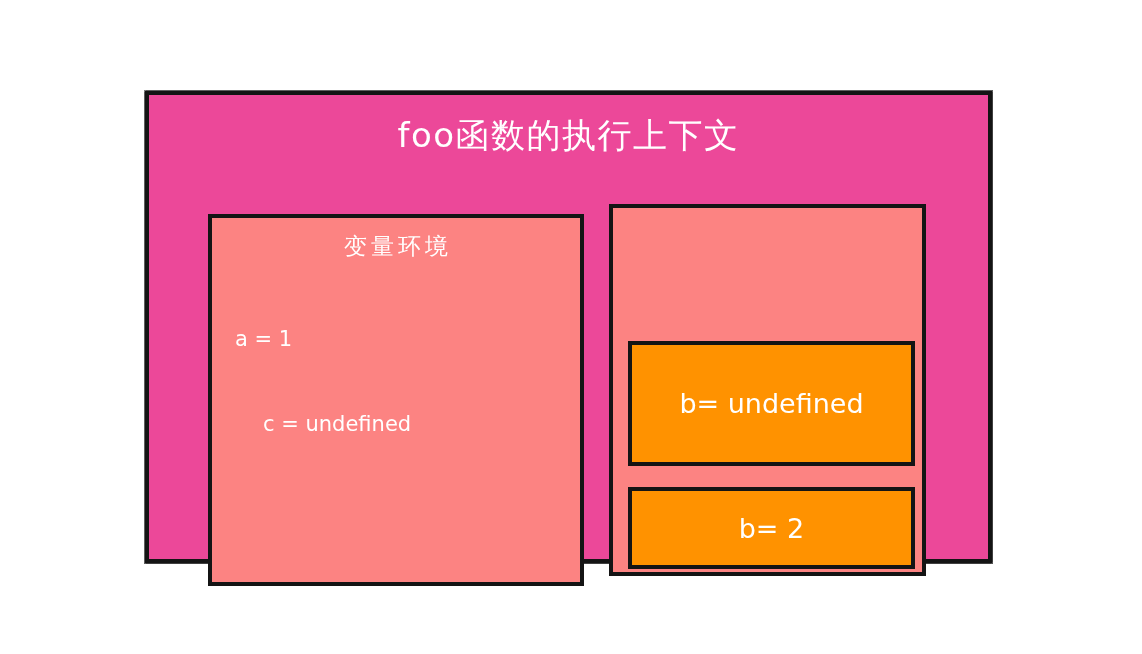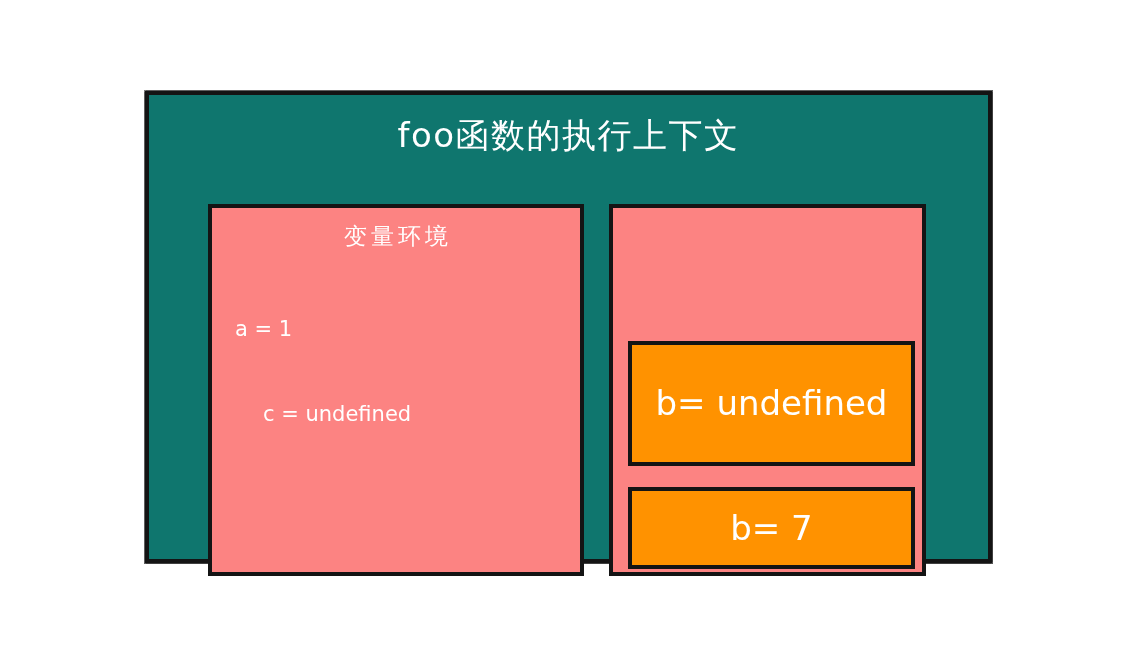--- a/index.html
+++ b/index.html
@@ -23,21 +23,21 @@
     background: #ffffff;
   }
 
   
   .context-box {
     position: absolute;
     left: 145px;
     top: 91px;
     width: 847px;
     height: 472px;
-    background: #0f766e;
+    background: #ec4899;
     border: 4px solid #141414;
     box-sizing: border-box;
     
     box-shadow:
       0 0 0 1px rgba(20,20,20,0.55),
       1px 1px 0 0 rgba(20,20,20,0.40),
       -1px 1px 0 0 rgba(20,20,20,0.30),
       1px -1px 0 0 rgba(20,20,20,0.30);
   }
 
@@ -57,21 +57,21 @@
 
   
   .env-panel {
     position: absolute;
     background: #FC8382;
     border: 4px solid #141414;
     box-sizing: border-box;
   }
   .panel-variable {
     left: 59px;
-    top: 109px;
+    top: 119px;
     width: 376px;
     height: 372px;
   }
   .panel-lexical {
     left: 460px;
     top: 109px;
     width: 317px;
     height: 372px;
   }
 
@@ -120,21 +120,21 @@
   }
   .scope-block-assigned {
     left: 15px;
     top: 279px;
     width: 287px;
     height: 82px;
   }
 
   .scope-line {
     color: #ffffff;
-    font-size: 34px;
+    font-size: 27px;
     line-height: 37px;
     white-space: nowrap;
     text-align: center;
   }
 </style>
 </head>
 <body>
 
 <div id="canvas">
 
@@ -152,18 +152,18 @@
     </div>
 
     <div class="env-panel panel-lexical">
 
 
       <div class="scope-block scope-block-hoisted">
         <div class="scope-line">b= undefined</div>
       </div>
 
       <div class="scope-block scope-block-assigned">
-        <div class="scope-line">b= 7</div>
+        <div class="scope-line">b= 2</div>
       </div>
     </div>
 
   </div>
 </div>
 
 </body></html>

